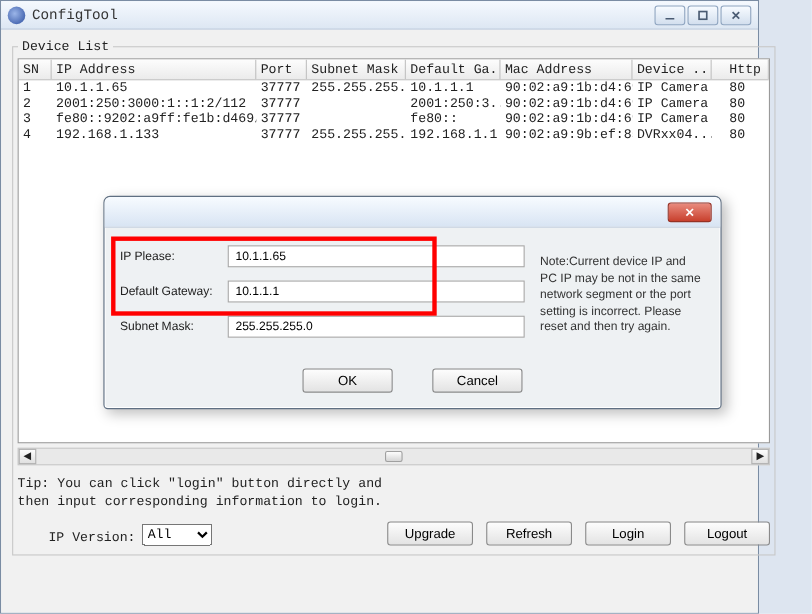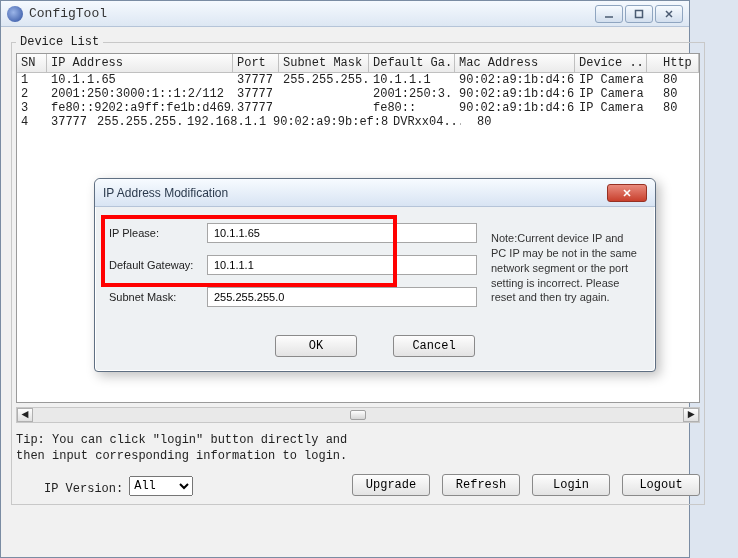--- a/index.html
+++ b/index.html
@@ -144,21 +144,21 @@
   gap: 6px;
   margin-left: 28px;
 }
 .footer select {
   font-family: "Courier New", monospace;
   font-size: 12px;
   width: 64px;
   height: 20px;
 }
 .btn {
-  font-family: Liberation Mono, monospace;
+  font-family: Liberation Sans, sans-serif;
   font-size: 12px;
   width: 78px;
   height: 22px;
   background: linear-gradient(#fdfdfd, #e3e3e3);
   border: 1px solid #8a8a8a;
   border-radius: 3px;
   cursor: pointer;
 }
 .footer .btn { margin-left: 6px; }
 .footer .spacer { flex: 1; }
@@ -312,20 +312,21 @@
               <div class="td col-ip">fe80::9202:a9ff:fe1b:d469/64</div>
               <div class="td col-port">37777</div>
               <div class="td col-mask"></div>
               <div class="td col-gw">fe80::</div>
               <div class="td col-mac">90:02:a9:1b:d4:69</div>
               <div class="td col-name">IP Camera</div>
               <div class="td col-http">80</div>
             </div>
             <div class="tr">
               <div class="td col-sn">4</div>
+              <div class="td col-ip">192.168.1.133</div>
               <div class="td col-port">37777</div>
               <div class="td col-mask">255.255.255.0</div>
               <div class="td col-gw">192.168.1.1</div>
               <div class="td col-mac">90:02:a9:9b:ef:85</div>
               <div class="td col-name">DVRxx04...</div>
               <div class="td col-http">80</div>
             </div>
           </div>
       </div>
       <div class="scrollbar-h">
@@ -352,21 +353,20 @@
         <button class="btn">Login</button>
         <button class="btn">Logout</button>
       </div>
     </fieldset>
   </div>
 </div>
 
 <div class="modal-overlay">
   <div class="modal">
     <div class="modal-titlebar">
-      <span>IP Address Modification</span>
       <div class="modal-close">
         <svg viewBox="0 0 10 10">
             <line x1="2" y1="2" x2="8" y2="8" stroke="#fff" stroke-width="1.6"></line>
             <line x1="8" y1="2" x2="2" y2="8" stroke="#fff" stroke-width="1.6"></line>
           </svg>
       </div>
     </div>
     <div class="modal-body">
       <div class="form-col" style="position:relative;">
         <div class="form-row">

